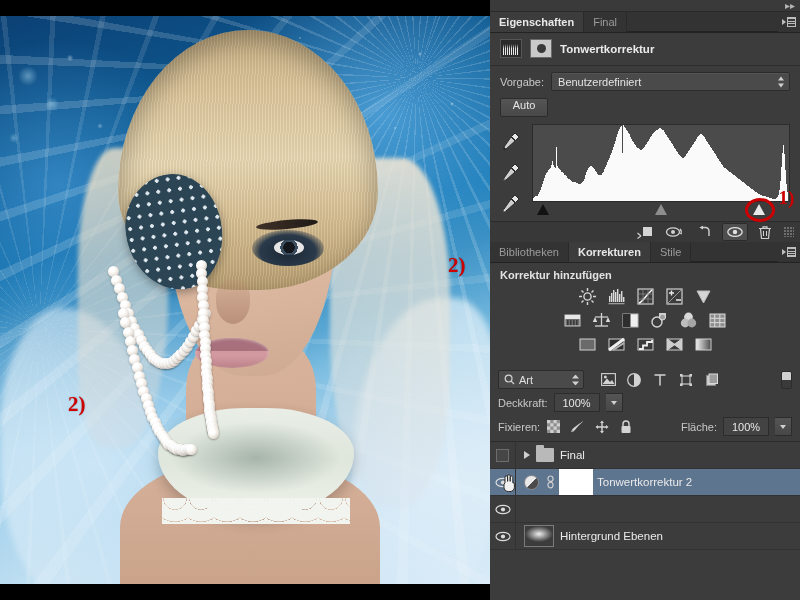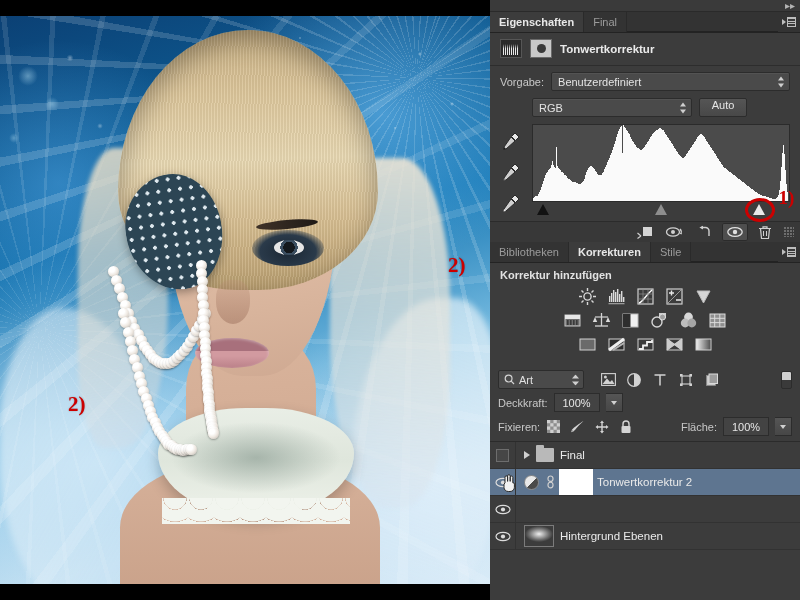--- a/index.html
+++ b/index.html
@@ -562,24 +562,20 @@
 
         <div class="row">
           <span class="lbl">Vorgabe:</span>
           <div class="select" id="vorgabe-select">
             <span>Benutzerdefiniert</span>
             <span class="arrows"></span>
           </div>
         </div>
 
         <div class="row">
-          <div class="select" id="channel-select">
-            <span>RGB</span>
-            <span class="arrows"></span>
-          </div>
           <div class="btn">
             <span>Auto</span>
           </div>
         </div>
 
         <div class="hist-row">
           <div class="droppers">
             <div class="dropper">
               <svg width="22" height="22" viewBox="0 0 22 22">
                 <path d="M15 3 L19 7 L15.5 10.5 L11.5 6.5 Z" fill="#e8e8e8" stroke="#2a2a2a" stroke-width="1"></path>

